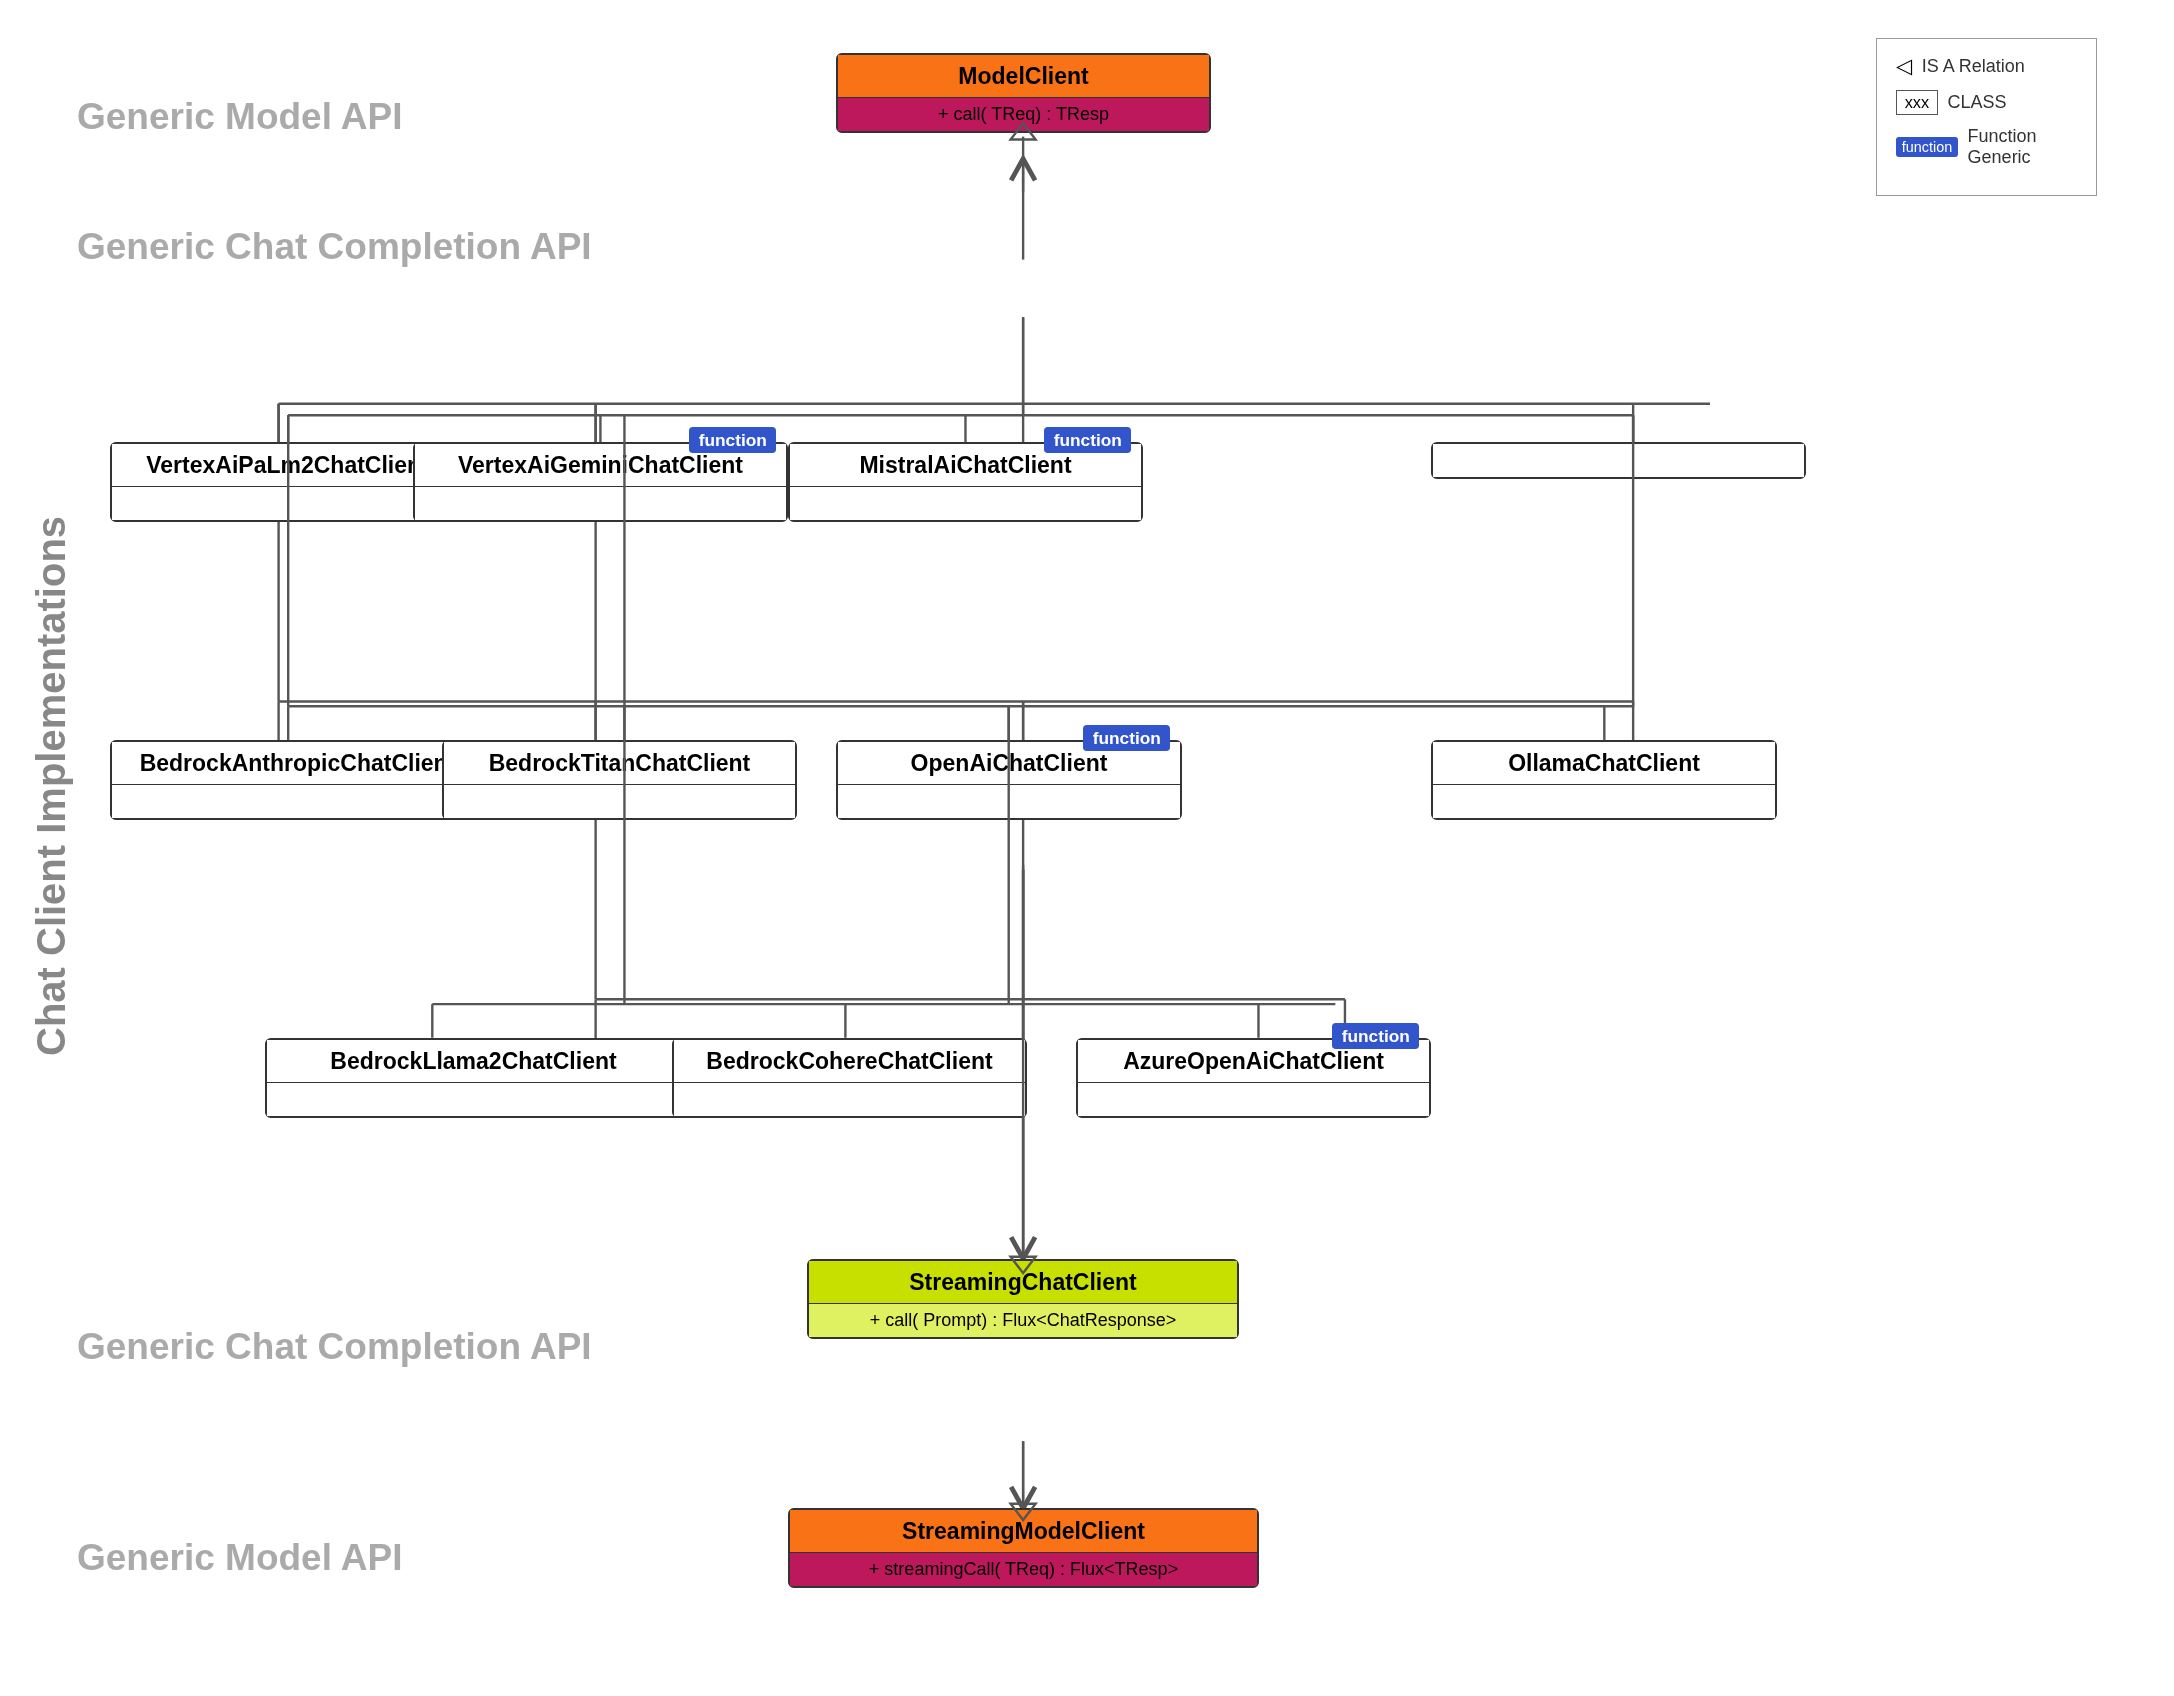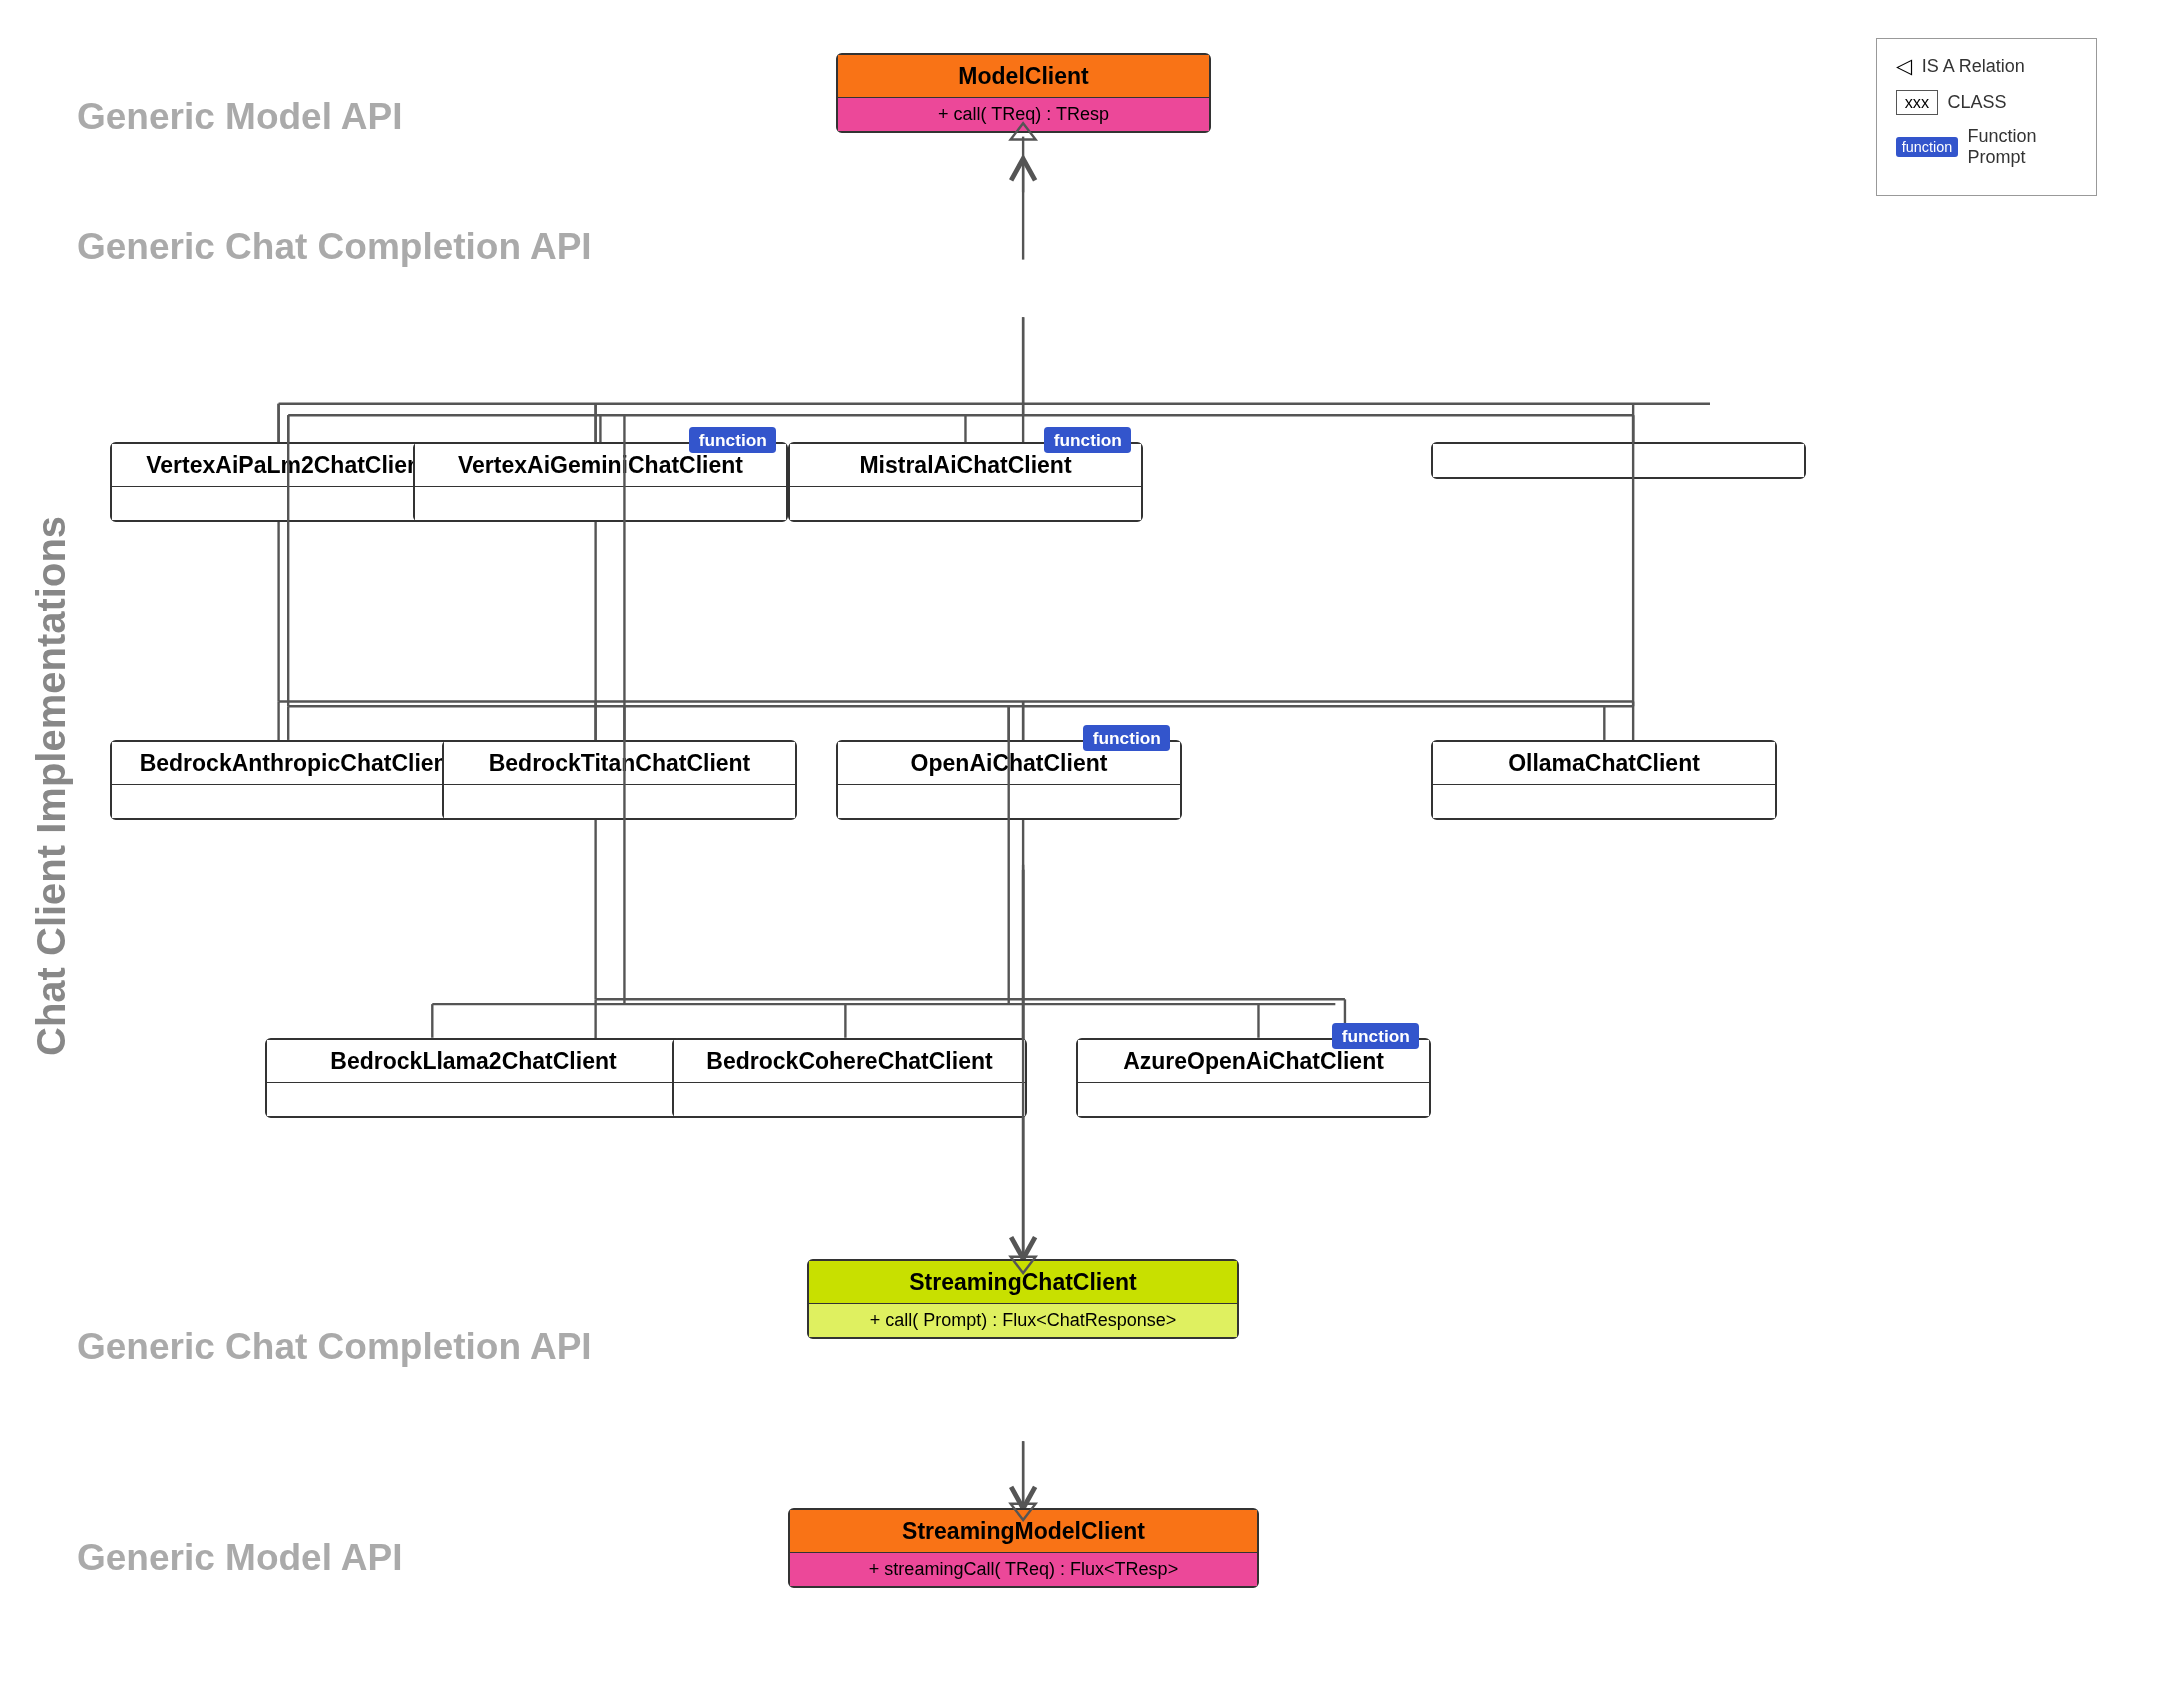--- a/index.html
+++ b/index.html
@@ -54,21 +54,21 @@
     .uml-box .box-body {
       font-size: 18px;
       padding: 5.8px 9.6px;
     }
 
     
     .uml-box.yellow .box-header {
       background: #f97316;
     }
     .uml-box.yellow .box-body {
-      background: #ec4899;
+      background: #be185d;
     }
 
     
     .uml-box.green .box-header {
       background: #c8e000;
     }
     .uml-box.green .box-body {
       background: #dff060;
     }
 
@@ -207,21 +207,21 @@
       <span class="legend-label">IS A
 Relation</span>
     </div>
     <div class="legend-item">
       <div class="legend-box-demo">xxx</div>
       <span class="legend-label">CLASS</span>
     </div>
     <div class="legend-item">
       <div class="legend-badge-demo">function</div>
       <span class="legend-label">Function
-Prompt</span>
+Generic</span>
     </div>
   </div>
 
   <div class="section-label" style="top: 96px; left: 77px;">Generic Model API</div>
 
   <div class="uml-box yellow" style="left: 836px; top: 53px; width: 375px;">
     <div class="box-header">ModelClient</div>
     <div class="box-body">+ call( TReq) : TResp</div>
   </div>
 

